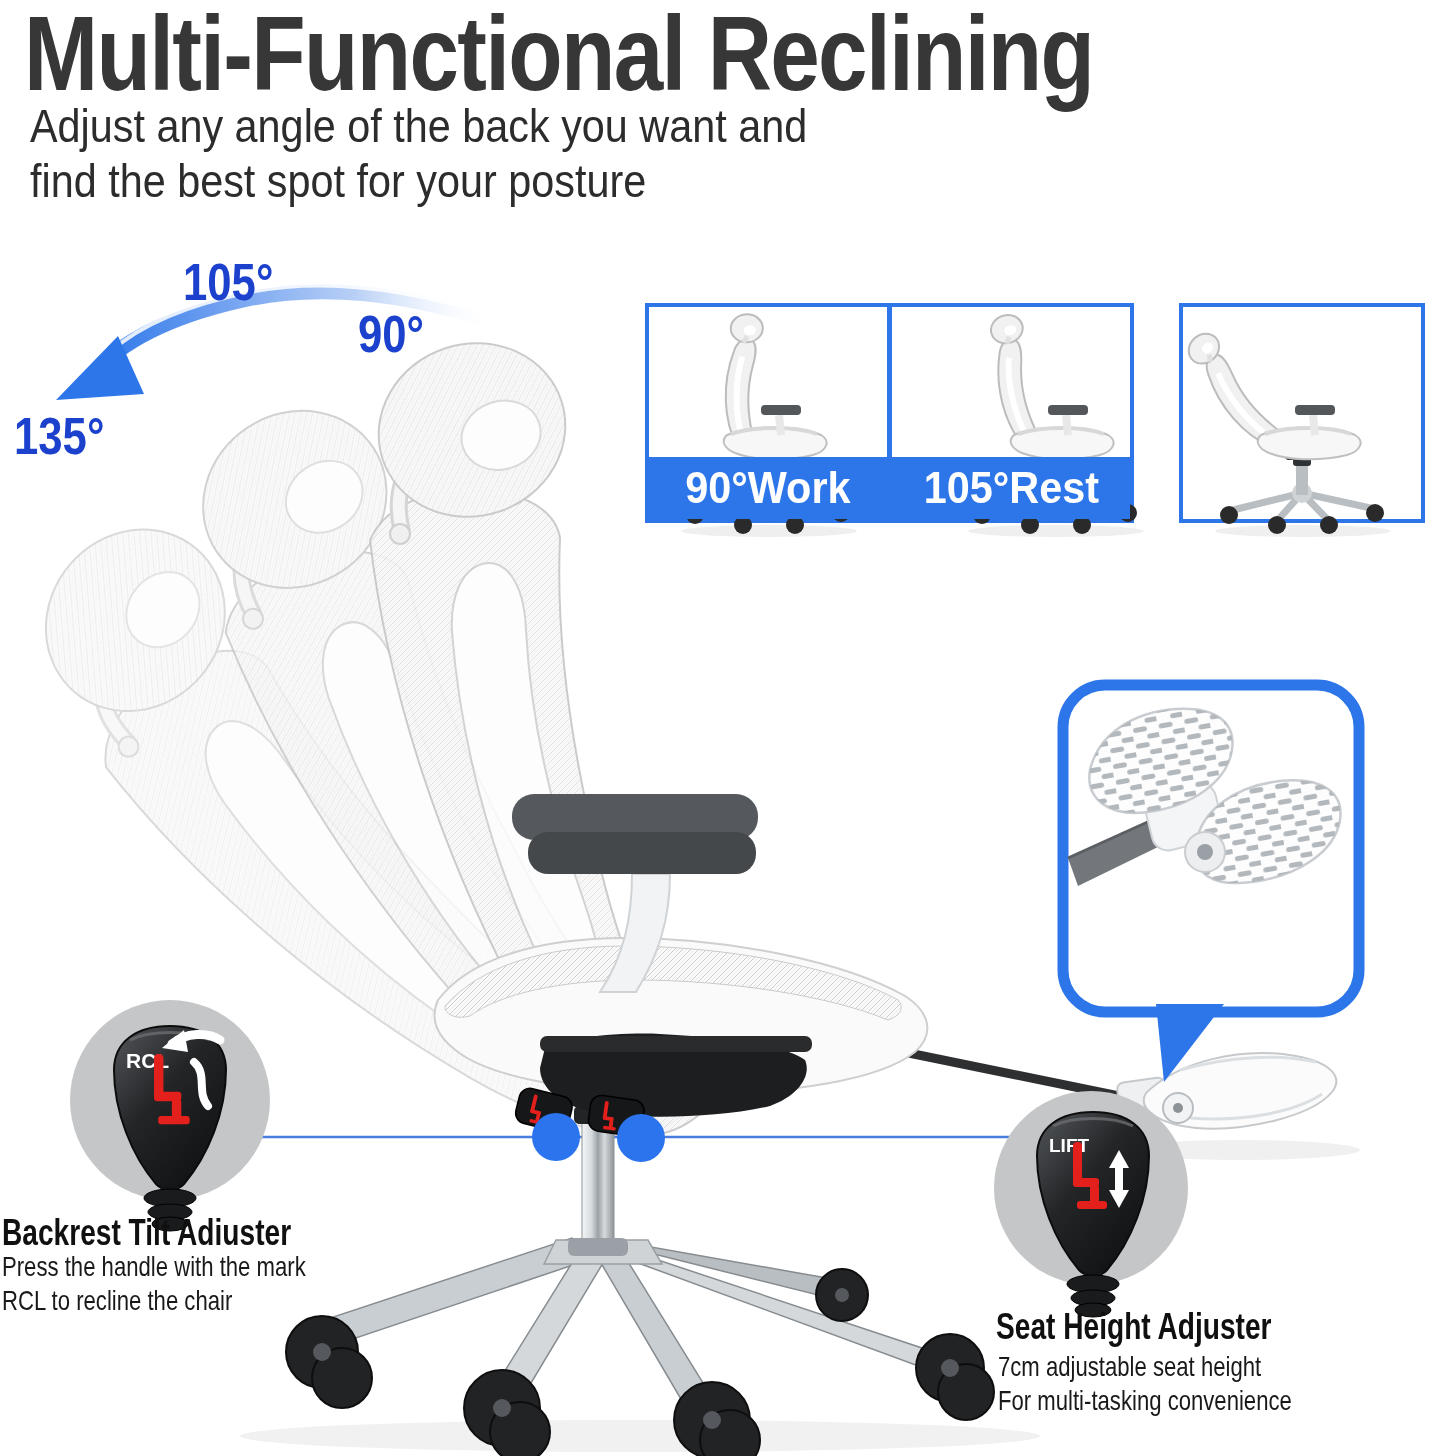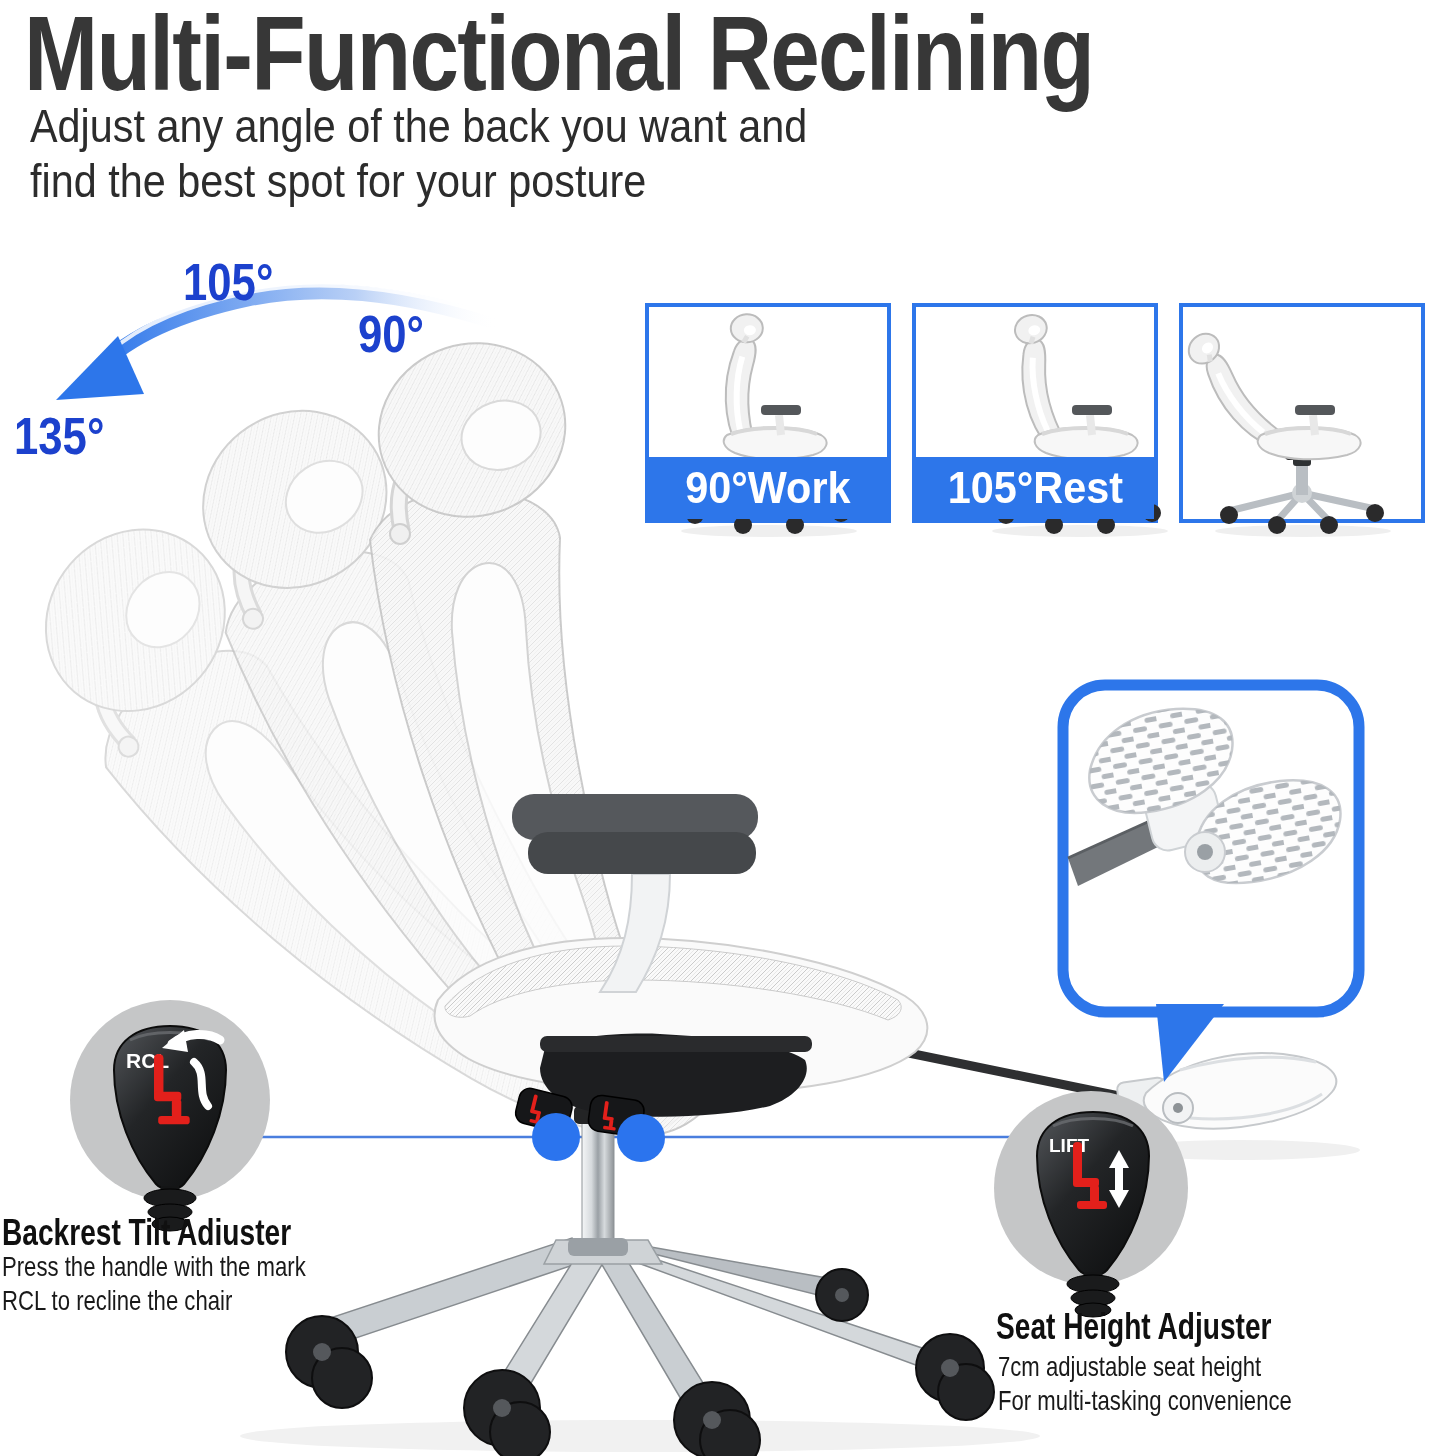--- a/index.html
+++ b/index.html
@@ -269,21 +269,21 @@
       <path d="M 78,128 C 100,118 150,118 172,128 C 182,134 178,144 164,148 C 134,155 104,153 86,146 C 74,141 72,133 78,128 Z" fill="#f7f7f7" stroke="#c0c0c0" stroke-width="2"></path>
       <path d="M 82,127 C 104,119 148,119 168,127" stroke="#d8d8d8" stroke-width="4" fill="none"></path>
       <path d="M 132,128 L 130,108" stroke="#e8e8e8" stroke-width="8"></path>
       <rect x="112" y="98" width="40" height="10" rx="4" fill="#54575a"></rect>
     </svg>
     <div class="inset-label">
       <span>90°Work</span>
     </div>
   </div>
 
-  <div class="abs inset" style="left:912px;padding-left:44px;">
+  <div class="abs inset" style="left:888px;padding-left:44px;">
     <svg width="238" height="234" viewBox="0 0 238 234">
       <ellipse cx="120" cy="224" rx="88" ry="6" fill="#efefef"></ellipse>
       <path d="M 119,186 L 46,204 M 119,186 L 94,214 M 119,186 L 146,214 M 119,186 L 192,202" stroke="#b9bec3" stroke-width="7" stroke-linecap="round" fill="none"></path>
       <g fill="#2a2a2b">
           <circle cx="46" cy="208" r="9"></circle>
           <circle cx="94" cy="218" r="9"></circle>
           <circle cx="146" cy="218" r="9"></circle>
           <circle cx="192" cy="206" r="9"></circle>
         </g>
       <circle cx="119" cy="186" r="10" fill="#cfd3d6"></circle>

